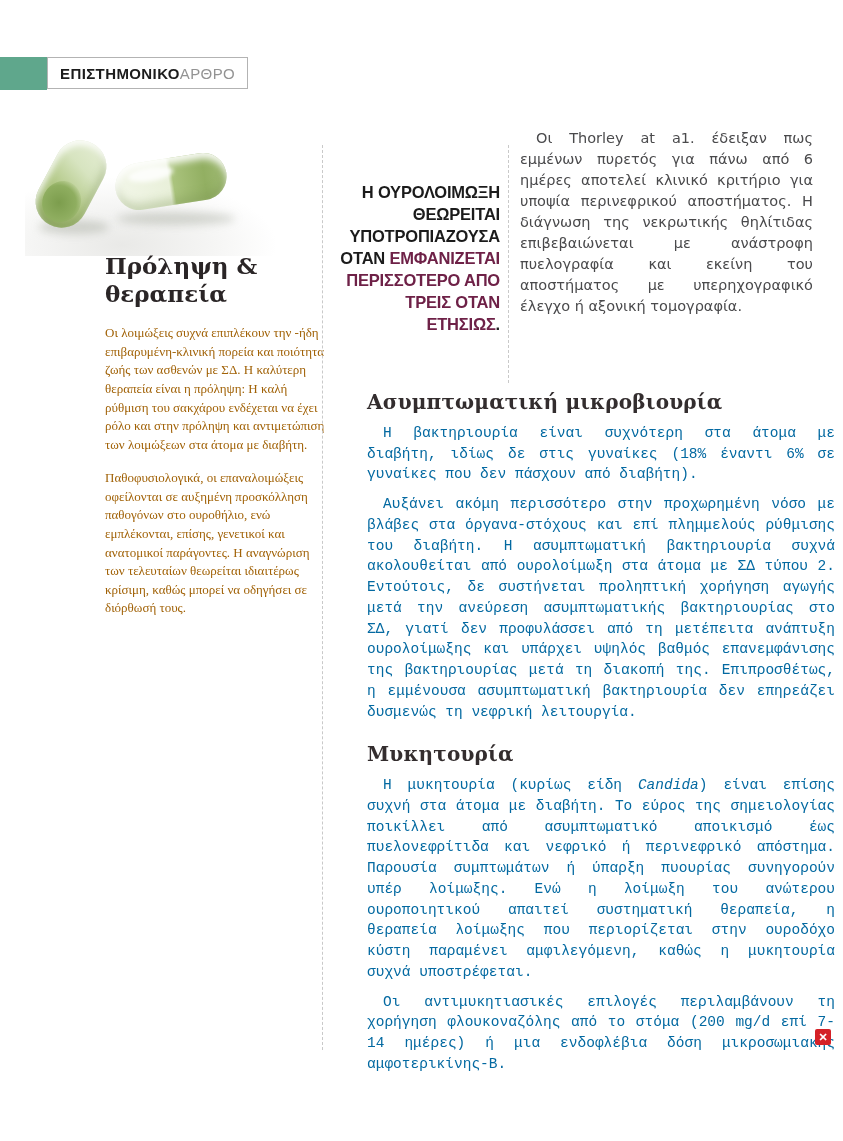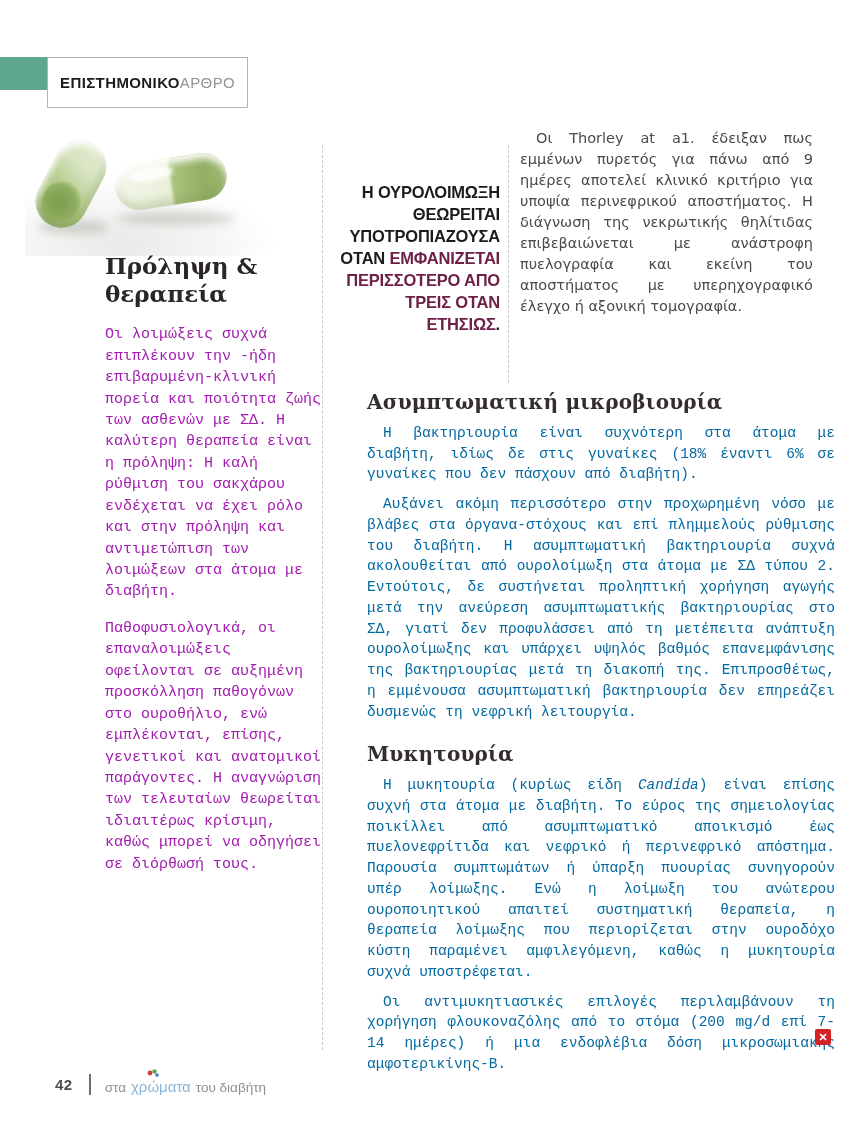--- a/index.html
+++ b/index.html
@@ -1,20 +1,20 @@
 <!DOCTYPE html>
 <html lang="el"><head>
 <meta charset="utf-8">
 <style>
   html,body{margin:0;padding:0;background:#ffffff;}
   .page{position:relative;width:843px;height:1141px;background:#ffffff;overflow:hidden;
         font-family:"Liberation Sans",sans-serif;}
 
   
-  .kicker{position:absolute;left:0;top:57px;display:flex;height:51px;}
+  .kicker{position:absolute;left:0;top:57px;display:flex;height:32px;}
   .kicker-accent{width:47px;height:33px;background:#5fa78c;}
   .kicker-box{border:1px solid #b3b3b3;background:#ffffff;display:flex;align-items:center;
               padding:0 12px;white-space:nowrap;}
   .kicker-bold{font-size:15px;font-weight:700;color:#1c1c1c;letter-spacing:.4px;}
   .kicker-light{font-size:15px;font-weight:400;color:#939393;letter-spacing:.4px;}
 
   
   .pills-photo{position:absolute;left:25px;top:116px;width:277px;height:140px;
       background:radial-gradient(ellipse 70% 60% at 35% 92%, #e9e9e7 0%, #f6f6f5 50%, #ffffff 80%);}
   .capsule-shadow{position:absolute;background:rgba(130,135,120,.30);filter:blur(4px);border-radius:50%;}
@@ -30,21 +30,21 @@
       transform:rotate(-9deg);
       background:linear-gradient(90deg,#f2f6e8 0%,#e9f0da 48%,#aac37d 52%,#92af62 80%,#a0ba74 100%);
       box-shadow:inset 0 6px 7px rgba(255,255,255,.9), inset 0 -7px 9px rgba(120,145,80,.30);}
   .capsule-right::after{content:"";position:absolute;left:14px;top:6px;width:46px;height:14px;border-radius:50%;
       background:rgba(255,255,255,.85);filter:blur(2px);}
 
   
   .left-col{position:absolute;left:105px;top:252px;width:220px;}
   .left-heading{font-family:"DejaVu Serif",serif;font-weight:700;font-size:23px;line-height:1.2;
       color:#2a2526;margin:0 0 17px 0;}
-  .left-col p{font-family:Liberation Mono, monospace;font-size:15px;line-height:1.43;color:#a21caf;
+  .left-col p{font-family:Liberation Serif, serif;font-size:13px;line-height:1.43;color:#a16207;
       margin:0 0 15px 0;}
 
   
   .colsep{position:absolute;width:0;border-left:1px dashed #c9c9c9;}
   .colsep-1{left:322px;top:145px;height:905px;}
   .colsep-2{left:508px;top:145px;height:238px;}
 
   
   .pull-quote{position:absolute;left:336px;top:182px;width:164px;text-align:right;
       font-family:"Liberation Sans",sans-serif;font-weight:700;font-size:16.5px;line-height:1.33;
@@ -108,45 +108,29 @@
 
   <div class="colsep colsep-1"></div>
   <div class="colsep colsep-2"></div>
 
   <div class="pull-quote">
     <span class="pq-dark">Η ΟΥΡΟΛΟΙΜΩΞΗ ΘΕΩΡΕΙΤΑΙ ΥΠΟΤΡΟΠΙΑΖΟΥΣΑ ΟΤΑΝ</span>
     <span class="pq-accent">ΕΜΦΑΝΙΖΕΤΑΙ ΠΕΡΙΣΣΟΤΕΡΟ ΑΠΟ ΤΡΕΙΣ ΟΤΑΝ ΕΤΗΣΙΩΣ</span><span class="pq-dark">.</span>
   </div>
 
   <div class="intro-col">
-    <p>Οι Thorley at a1. έδειξαν πως εμμένων πυρετός για πάνω από 9 ημέρες αποτελεί κλινικό κριτήριο για υποψία περινεφρικού αποστήματος. Η διάγνωση της νεκρωτικής θηλίτιδας επιβεβαιώνεται με ανάστροφη πυελογραφία και εκείνη του αποστήματος με υπερηχογραφικό έλεγχο ή αξονική τομογραφία.</p>
+    <p>Οι Thorley at a1. έδειξαν πως εμμένων πυρετός για πάνω από 6 ημέρες αποτελεί κλινικό κριτήριο για υποψία περινεφρικού αποστήματος. Η διάγνωση της νεκρωτικής θηλίτιδας επιβεβαιώνεται με ανάστροφη πυελογραφία και εκείνη του αποστήματος με υπερηχογραφικό έλεγχο ή αξονική τομογραφία.</p>
   </div>
 
   <div class="main-col">
     <h3 class="section-heading">Ασυμπτωματική μικροβιουρία</h3>
     <p>Η βακτηριουρία είναι συχνότερη στα άτομα με διαβήτη, ιδίως δε στις γυναίκες (18% έναντι 6% σε γυναίκες που δεν πάσχουν από διαβήτη).</p>
     <p>Αυξάνει ακόμη περισσότερο στην προχωρημένη νόσο με βλάβες στα όργανα-στόχους και επί πλημμελούς ρύθμισης του διαβήτη. Η ασυμπτωματική βακτηριουρία συχνά ακολουθείται από ουρολοίμωξη στα άτομα με ΣΔ τύπου 2. Εντούτοις, δε συστήνεται προληπτική χορήγηση αγωγής μετά την ανεύρεση ασυμπτωματικής βακτηριουρίας στο ΣΔ, γιατί δεν προφυλάσσει από τη μετέπειτα ανάπτυξη ουρολοίμωξης και υπάρχει υψηλός βαθμός επανεμφάνισης της βακτηριουρίας μετά τη διακοπή της. Επιπροσθέτως, η εμμένουσα ασυμπτωματική βακτηριουρία δεν επηρεάζει δυσμενώς τη νεφρική λειτουργία.</p>
 
     <h3 class="section-heading second">Μυκητουρία</h3>
     <p><span>Η μυκητουρία (κυρίως είδη </span><span class="italic">Candida</span><span>) είναι επίσης συχνή στα άτομα με διαβήτη. Το εύρος της σημειολογίας ποικίλλει από ασυμπτωματικό αποικισμό έως πυελονεφρίτιδα και νεφρικό ή περινεφρικό απόστημα. Παρουσία συμπτωμάτων ή ύπαρξη πυουρίας συνηγορούν υπέρ λοίμωξης. Ενώ η λοίμωξη του ανώτερου ουροποιητικού απαιτεί συστηματική θεραπεία, η θεραπεία λοίμωξης που περιορίζεται στην ουροδόχο κύστη παραμένει αμφιλεγόμενη, καθώς η μυκητουρία συχνά υποστρέφεται.</span></p>
     <p>Οι αντιμυκητιασικές επιλογές περιλαμβάνουν τη χορήγηση φλουκοναζόλης από το στόμα (200 mg/d επί 7-14 ημέρες) ή μια ενδοφλέβια δόση μικροσωμιακής αμφοτερικίνης-Β.</p>
   </div>
 
   <div class="end-marker">✕</div>
 
-  <div class="footer">
-    <span class="page-num">42</span>
-    <span class="footer-bar"></span>
-    <span class="brand">
-      <span>στα</span>
-      <span class="brand-highlight">
-        <svg class="butterfly" width="16" height="12" viewBox="0 0 16 12">
-          <circle cx="5" cy="5" r="2.4" fill="#d23a2f"></circle>
-          <circle cx="9.5" cy="3.5" r="2.2" fill="#5fa74f"></circle>
-          <circle cx="12" cy="7" r="1.8" fill="#3f7fc1"></circle>
-        </svg>
-        <span>χρώματα</span>
-      </span>
-      <span>του διαβήτη</span>
-    </span>
-  </div>
 
 </div>
 
 </body></html>

